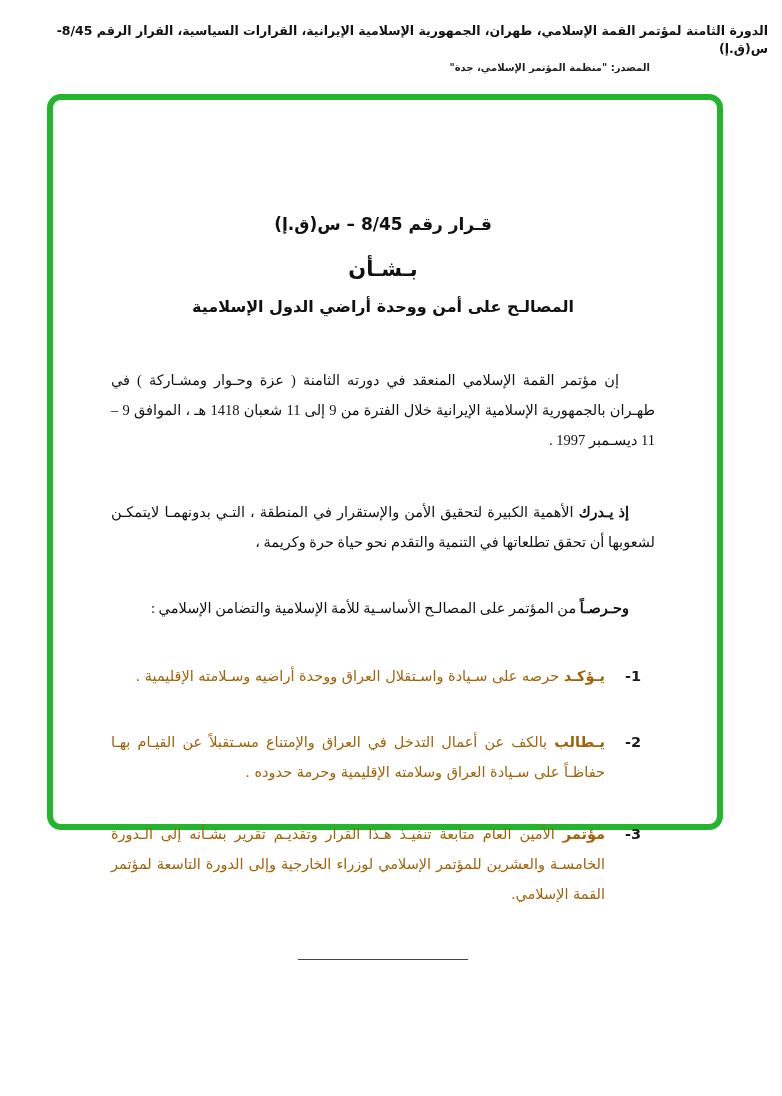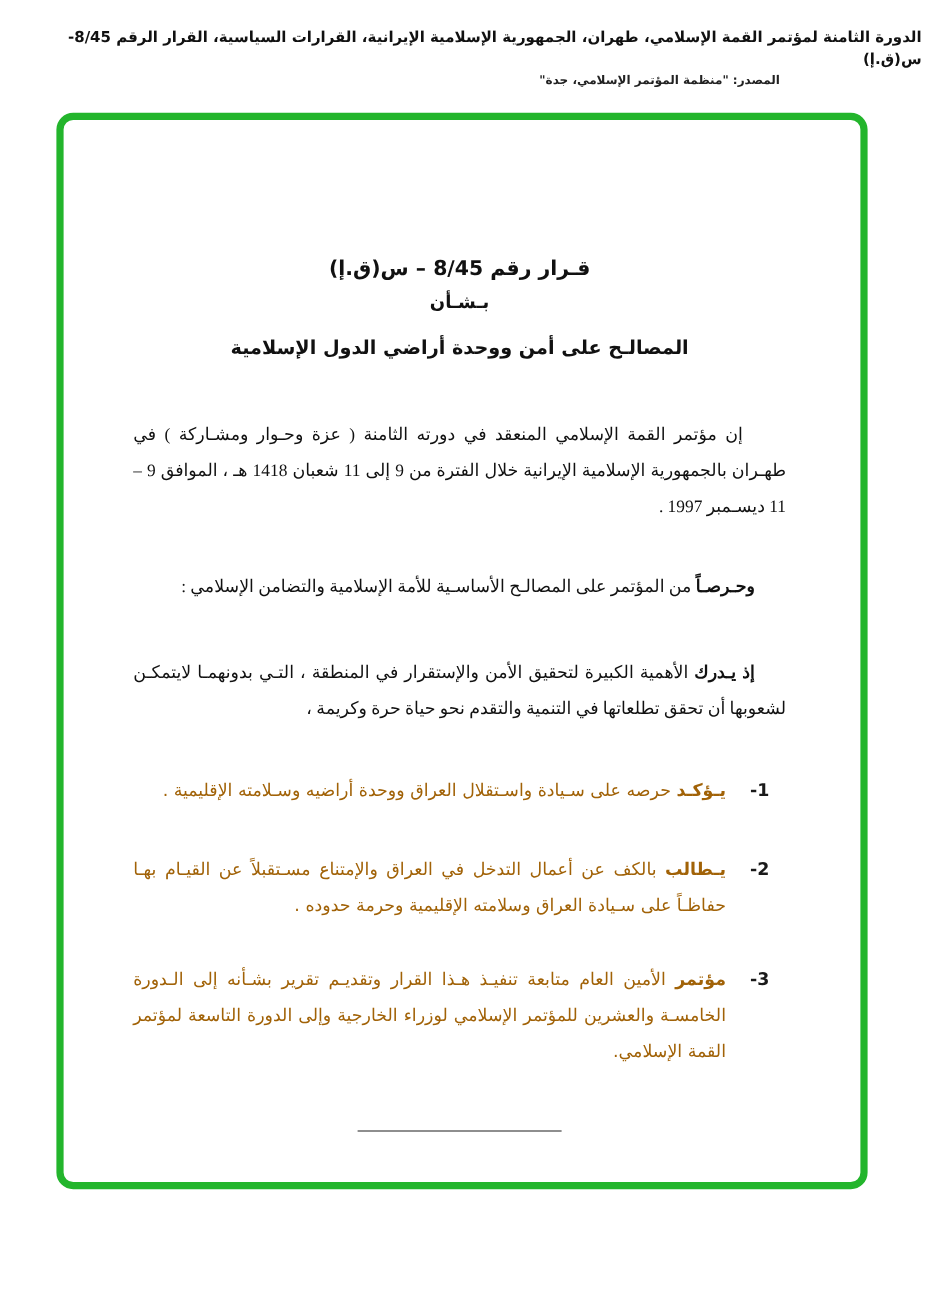--- a/index.html
+++ b/index.html
@@ -14,33 +14,33 @@
   .top-header{
     position:absolute;top:22px;left:12px;right:14px;
     direction:rtl;text-align:right;
   }
   .hdr-line1{font-size:12.5px;font-weight:bold;letter-spacing:0;line-height:18px;color:#111;}
   .hdr-line2{font-size:10px;font-weight:bold;margin-top:4px;margin-left:0;
              padding-left:0;color:#222;
              margin-right:118px;}
   
   .green-frame{
-    position:absolute;left:47px;top:94px;width:676px;height:897px;
+    position:absolute;left:47px;top:94px;width:676px;height:736px;
     border:6px solid #23b52c;border-radius:14px;background:#ffffff;
     box-sizing:border-box;
   }
   .doc-body{
     position:absolute;top:0;left:0;right:0;bottom:0;
     direction:rtl;
     padding:112px 62px 0 58px;
     box-sizing:border-box;
   }
   .title-block{text-align:center;font-weight:bold;color:#111;}
   .t1{font-size:17px;line-height:24px;}
-  .t2{font-size:15px;line-height:24px;margin-top:4px;letter-spacing:2px;}
+  .t2{font-size:21px;line-height:24px;margin-top:21px;letter-spacing:2px;}
   .t3{font-size:16px;line-height:24px;margin-top:14px;}
   p.para{
     margin:0;font-size:14.5px;line-height:30px;
     text-align:justify;color:#111;font-family:Liberation Serif, serif;
   }
   .para.p1{margin-top:46px;text-indent:36px;}
   .para.p2{margin-top:42px;text-indent:26px;}
   .para.p3{margin-top:36px;text-indent:26px;}
   b.lead{font-weight:bold;}
   .item{
@@ -73,23 +73,23 @@
   <div class="doc-body">
 
     <div class="title-block">
       <div class="t1">قـرار رقم 8/45 – س(ق.إ)</div>
       <div class="t2">بـشـأن</div>
       <div class="t3">المصالـح على أمن ووحدة أراضي الدول الإسلامية</div>
     </div>
 
     <p class="para p1"><b class="lead"></b><span>إن مؤتمر القمة الإسلامي المنعقد في دورته الثامنة ( عزة  وحـوار  ومشـاركة )  في طهـران بالجمهورية الإسلامية الإيرانية خلال الفترة من 9 إلى 11 شعبان 1418 هـ ، الموافق 9 –11 ديسـمبر 1997 .</span></p>
 
+    <p class="para p2"><b class="lead">إذ يـدرك</b><span> الأهمية الكبيرة  لتحقيق الأمن والإستقرار في المنطقة ،  التـي بدونهمـا لايتمكـن لشعوبها أن تحقق  تطلعاتها في  التنمية  والتقدم نحو حياة  حرة وكريمة ،</span></p>
+
     <p class="para p3"><b class="lead">وحـرصـاً</b><span> من المؤتمر على المصالـح الأساسـية  للأمة الإسلامية  والتضامن الإسلامي :</span></p>
-
-    <p class="para p2"><b class="lead">إذ يـدرك</b><span> الأهمية الكبيرة  لتحقيق الأمن والإستقرار في المنطقة ،  التـي بدونهمـا لايتمكـن لشعوبها أن تحقق  تطلعاتها في  التنمية  والتقدم نحو حياة  حرة وكريمة ،</span></p>
 
     <div class="item i1">
       <div class="num">-1</div>
       <div class="txt"><b class="lead">يـؤكـد</b><span> حرصه على سـيادة واسـتقلال العراق ووحدة أراضيه وسـلامته الإقليمية .</span></div>
     </div>
 
     <div class="item i2">
       <div class="num">-2</div>
       <div class="txt"><b class="lead">يـطالب</b><span> بالكف عن أعمال التدخل في العراق والإمتناع مسـتقبلاً عن القيـام بهـا حفاظـاً على سـيادة العراق  وسلامته الإقليمية  وحرمة حدوده .</span></div>
     </div>

